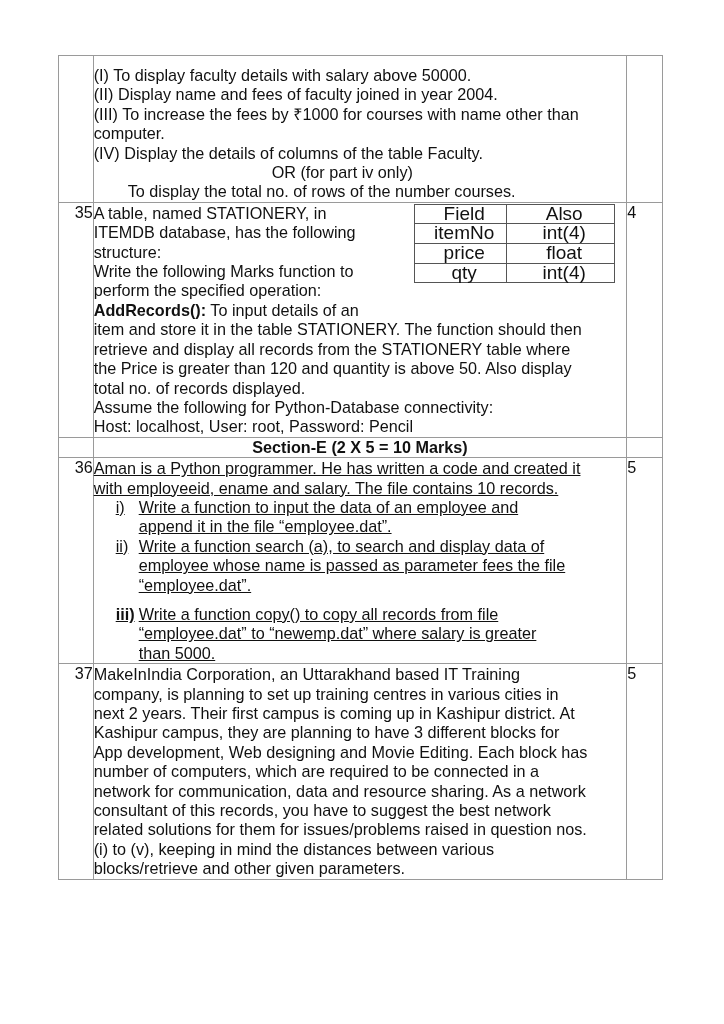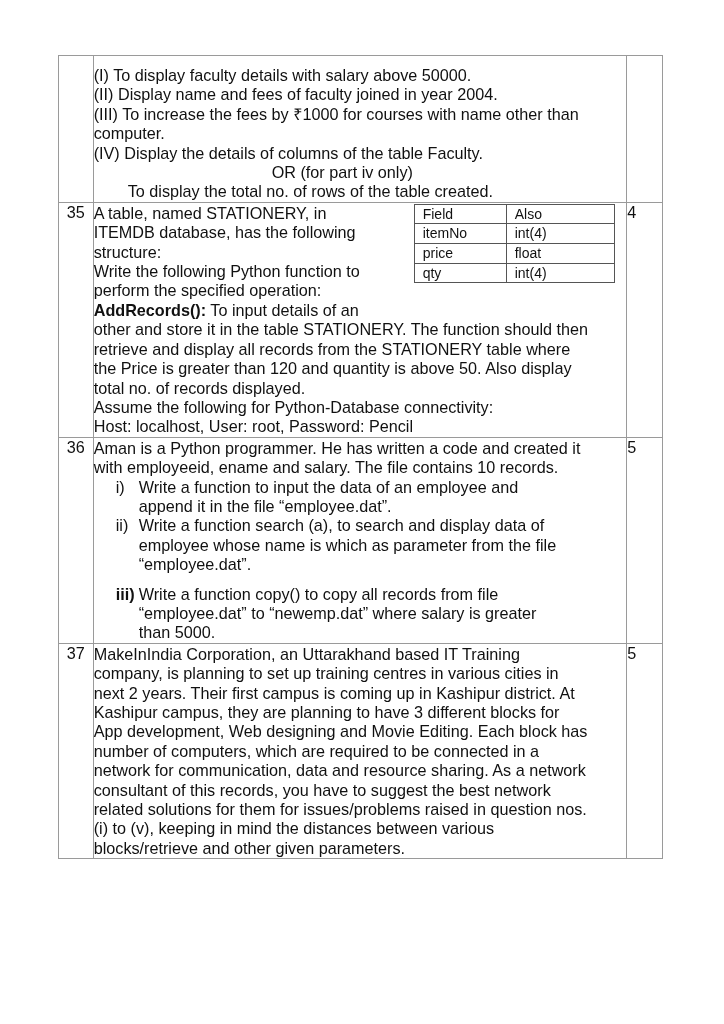--- a/index.html
+++ b/index.html
@@ -9,33 +9,33 @@
   }
   .page { position: absolute; left: 0; top: 0; width: 724px; height: 1024px; }
   table.qtable {
     position: absolute; left: 58px; top: 55px;
     width: 605px; border-collapse: collapse;
     font-size: 16.2px; line-height: 19.4px;
   }
   table.qtable td {
     border: 1.5px solid #9a9a9a; vertical-align: top; padding: 0;
   }
-  td.qno { width: 33px; text-align: center; padding-top: 1px; }
+  td.qno { width: 33px; text-align: right; padding-top: 1px; }
   td.body { width: 522px; padding: 10px 6px 1px 7px; }
   td.marks { width: 34px; text-align: left; padding: 1px 0 0 10px; }
   .line { display: block; white-space: nowrap; }
   .bold { font-weight: bold; }
   td.section { text-align: center; font-weight: bold; padding: 0; }
 
   
   .q35-wrap { position: relative; }
   .q35-text-left { width: 300px; }
   table.schema {
     position: absolute; left: 320px; top: 0px;
-    border-collapse: collapse; font-size: 14px; line-height: 18.6px;
+    border-collapse: collapse; font-size: 19px; line-height: 18.6px; text-align: center;
   }
   table.schema td {
     border: 1.3px solid #555555; padding: 0 0 0 8px; vertical-align: top;
   }
   table.schema td.f { width: 83px; }
   table.schema td.t { width: 99px; }
 
   
   .sublist { margin: 0; padding: 0; list-style: none; }
   .subitem { display: flex; }
@@ -52,34 +52,34 @@
   <tbody>
         <tr>
     <td class="qno"></td>
     <td class="body" style="padding-top:10px;">
       <span class="line">(I) To display faculty details with salary above 50000.</span>
       <span class="line">(II) Display name and fees of faculty joined in year 2004.</span>
       <span class="line">(III) To increase the fees by ₹1000 for courses with name other than</span>
       <span class="line">computer.</span>
       <span class="line">(IV) Display the details of columns of the table Faculty.</span>
       <span class="line" style="padding-left:178px;">OR (for part iv only)</span>
-      <span class="line" style="padding-left:34px;">To display the total no. of rows of the table created.</span>
+      <span class="line" style="padding-left:34px;">To display the total no. of rows of the number courses.</span>
     </td>
     <td class="marks"></td>
   </tr>
 
   <tr>
     <td class="qno">35</td>
     <td class="body" style="padding-top:1px;margin-left:11px;">
       <div class="q35-wrap">
         <div class="q35-text-left">
           <span class="line">A table, named STATIONERY, in</span>
           <span class="line">ITEMDB database, has the following</span>
           <span class="line">structure:</span>
-          <span class="line">Write the following Python function to</span>
+          <span class="line">Write the following Marks function to</span>
           <span class="line">perform the specified operation:</span>
         </div>
         <table class="schema">
           <tbody>
                   <tr>
             <td class="f">Field</td>
             <td class="t">Also</td>
           </tr>
           <tr>
             <td class="f">itemNo</td>
@@ -89,50 +89,55 @@
             <td class="f">price</td>
             <td class="t">float</td>
           </tr>
           <tr>
             <td class="f">qty</td>
             <td class="t">int(4)</td>
           </tr>
         </tbody>
               </table>
         <span class="line"><b>AddRecords():</b><span> To input details of an</span></span>
-        <span class="line">other and store it in the table STATIONERY. The function should then</span>
+        <span class="line">item and store it in the table STATIONERY. The function should then</span>
         <span class="line">retrieve and display all records from the STATIONERY table where</span>
         <span class="line">the Price is greater than 120 and quantity is above 50. Also display</span>
         <span class="line">total no. of records displayed.</span>
         <span class="line">Assume the following for Python-Database connectivity:</span>
         <span class="line">Host: localhost, User: root, Password: Pencil</span>
       </div>
     </td>
     <td class="marks">4</td>
   </tr>
 
+  <tr>
+    <td class="qno"></td>
+    <td class="section">Section-E (2 X 5 = 10 Marks)</td>
+    <td class="marks"></td>
+  </tr>
 
   <tr>
     <td class="qno">36</td>
-    <td class="body" style="padding-top:1px;">
+    <td class="body" style="padding-top:1px;text-decoration:underline;">
       <span class="line">Aman is a Python programmer. He has written a code and created it</span>
       <span class="line">with employeeid, ename and salary. The file contains 10 records.</span>
       <div class="sublist">
         <div class="subitem">
           <span class="lbl">i)</span>
           <span class="txt">
             <span class="line">Write a function to input the data of an employee and</span>
             <span class="line">append it in the file “employee.dat”.</span>
           </span>
         </div>
         <div class="subitem">
           <span class="lbl">ii)</span>
           <span class="txt">
             <span class="line">Write a function search (a), to search and display data of</span>
-            <span class="line">employee whose name is which as parameter from the file</span>
+            <span class="line">employee whose name is passed as parameter fees the file</span>
             <span class="line">“employee.dat”.</span>
           </span>
         </div>
         <div class="subitem gap">
           <span class="lbl bold">iii)</span>
           <span class="txt">
             <span class="line">Write a function copy() to copy all records from file</span>
             <span class="line">“employee.dat” to “newemp.dat” where salary is greater</span>
             <span class="line">than 5000.</span>
           </span>

